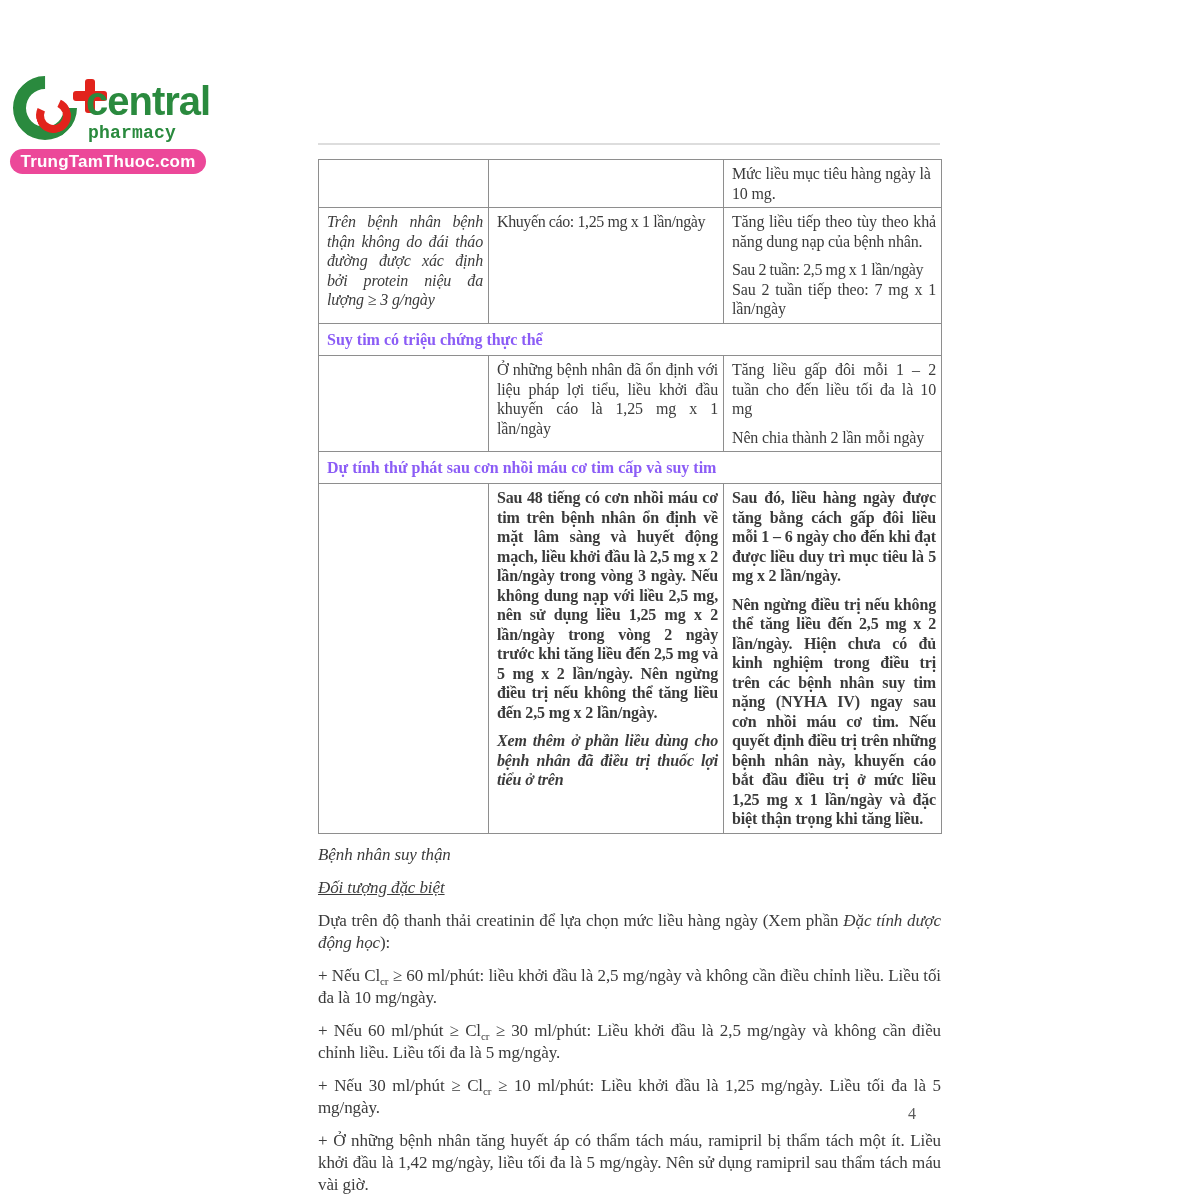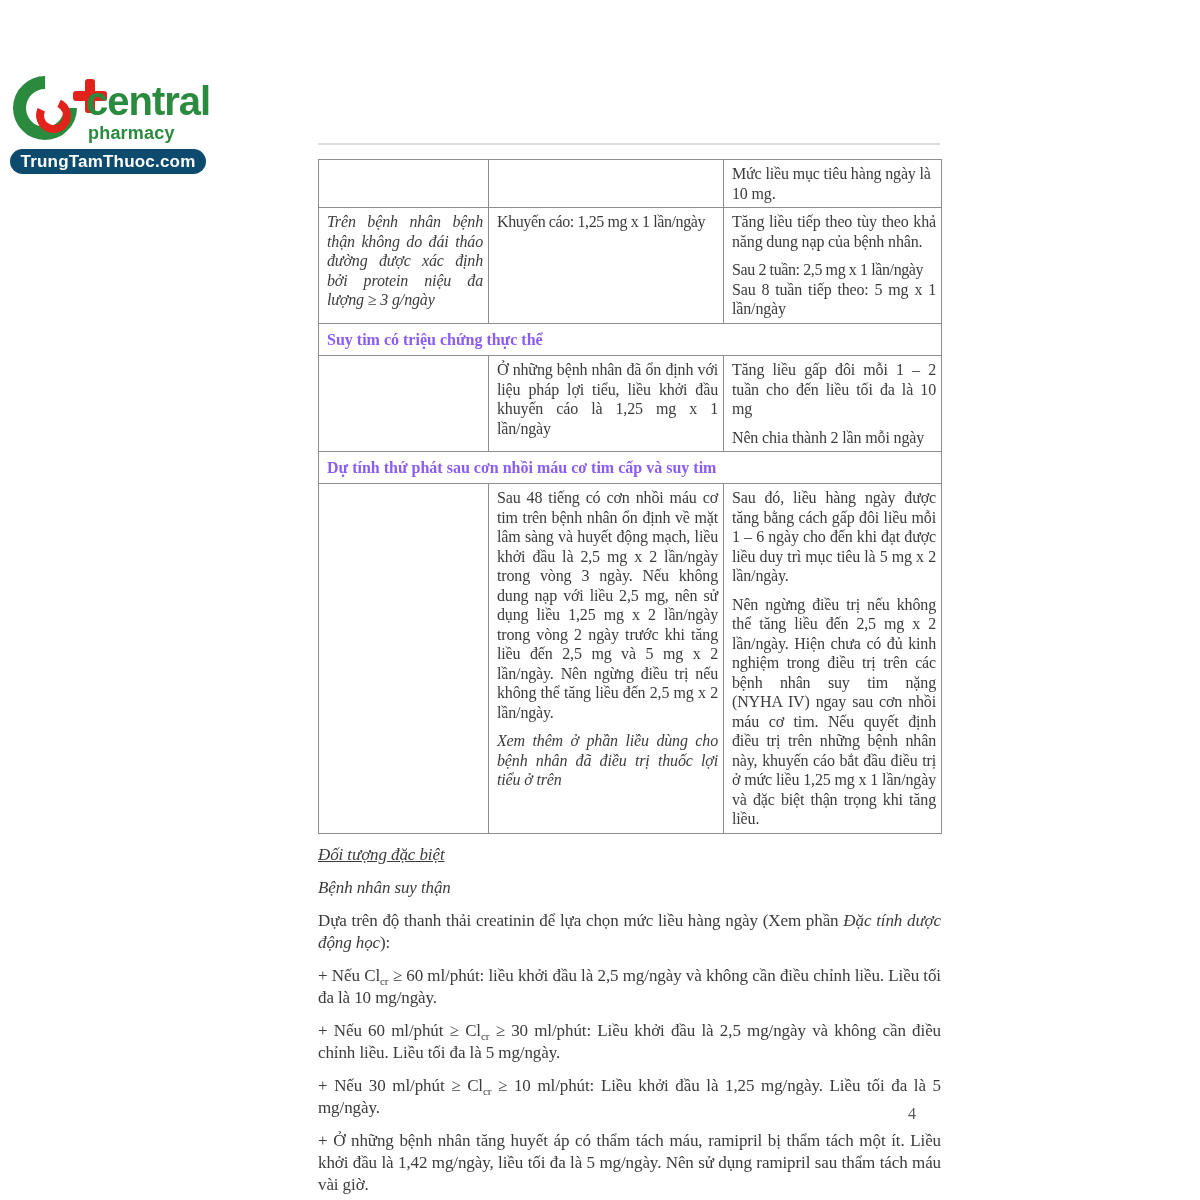--- a/index.html
+++ b/index.html
@@ -18,44 +18,44 @@
              transform:rotate(45deg); }
   .c-inner { position:absolute; left:26px; top:27px; width:35px; height:35px;
              border:8px solid #e2231c; border-top-color:transparent; border-radius:50%;
              transform:rotate(-20deg); }
   .plus { position:absolute; left:63px; top:8px; width:34px; height:34px; }
   .plus .ph { position:absolute; left:0; top:12px; width:34px; height:10px; background:#e2231c; border-radius:3px; }
   .plus .pv { position:absolute; left:12px; top:0; width:10px; height:34px; background:#e2231c; border-radius:3px; }
   .logo-brand { position:absolute; left:76px; top:16px; font-size:40px; font-weight:700;
                 color:#2a8a3e; letter-spacing:-1px; line-height:1; }
   .logo-tag { position:absolute; left:78px; top:59px; font-size:18px; font-weight:700;
-              color:#2a8a3e; letter-spacing:0.2px; line-height:1; }
+              color:#2a8a3e; letter-spacing:0.2px; line-height:1;font-family:Liberation Mono, monospace; }
   .logo-badge { position:absolute; left:0; top:84px; width:196px; height:25px;
-                background:#0c4a6e; border-radius:13px; color:#ffffff; font-weight:700;
+                background:#ec4899; border-radius:13px; color:#ffffff; font-weight:700;
                 font-size:17px; text-align:center; line-height:25px; letter-spacing:0.2px; }
 
   
   .doc { position:absolute; left:318px; top:122px; width:623px; }
   .scan-artifact { position:absolute; left:318px; top:106px; width:622px; height:2px;
                    background:#cbcbcb; opacity:0.65; }
 
   table.dose-table { width:623px; border-collapse:collapse; table-layout:fixed;
                      font-size:16px; line-height:19.5px; letter-spacing:-0.15px; color:#3b3b3b; }
   .dose-table td { border:1px solid #8e8e8e; vertical-align:top; padding:4px 5px 4px 8px; }
   .dose-table p { margin:0; }
   .dose-table .gap { margin-top:9px; }
   .justify { text-align:justify; }
   .it { font-style:italic; }
   .und { text-decoration:underline; }
   tr.r1 td { height:44px; }
   tr.r2 td { height:116px; }
   tr.hdr td { height:32px; font-weight:700; color:#8b5cf6; vertical-align:middle;
               padding:4px 8px; letter-spacing:0; }
   tr.r4 td { height:78px; }
-  tr.r6 td { height:330px; }
+  tr.r6 td { height:330px;font-weight:bold; }
   .tight { letter-spacing:-0.4px; }
 
   .bodytext { margin-top:10px; width:623px; font-size:17px; line-height:22px;
               letter-spacing:-0.1px; text-align:justify; color:#3b3b3b; }
   .bodytext p { margin:0 0 11px 0; }
   .bodytext sub { font-size:11px; line-height:0; }
   .pagenum { position:absolute; left:908px; top:1068px; font-size:16px; color:#5a5a5a; }
 </style>
 </head>
 <body>
@@ -97,21 +97,21 @@
       </tr>
 
       <tr class="r2">
         <td class="it justify">Trên bệnh nhân bệnh thận không do đái tháo đường được xác định bởi protein niệu đa lượng ≥ 3 g/ngày</td>
         <td>
           <p class="tight">Khuyến cáo: 1,25 mg x 1 lần/ngày</p>
         </td>
         <td>
           <p class="justify">Tăng liều tiếp theo tùy theo khả năng dung nạp của bệnh nhân.</p>
           <p class="gap tight">Sau 2 tuần: 2,5 mg x 1 lần/ngày</p>
-          <p class="justify">Sau 8 tuần tiếp theo: 5 mg x 1 lần/ngày</p>
+          <p class="justify">Sau 2 tuần tiếp theo: 7 mg x 1 lần/ngày</p>
         </td>
       </tr>
 
       <tr class="hdr">
         <td colspan="3">Suy tim có triệu chứng thực thể</td>
       </tr>
 
       <tr class="r4">
         <td></td>
         <td class="justify">Ở những bệnh nhân đã ổn định với liệu pháp lợi tiểu, liều khởi đầu khuyến cáo là 1,25 mg x 1 lần/ngày</td>
@@ -133,22 +133,22 @@
         </td>
         <td>
           <p class="justify">Sau đó, liều hàng ngày được tăng bằng cách gấp đôi liều mỗi 1 – 6 ngày cho đến khi đạt được liều duy trì mục tiêu là 5 mg x 2 lần/ngày.</p>
           <p class="gap justify">Nên ngừng điều trị nếu không thể tăng liều đến 2,5 mg x 2 lần/ngày. Hiện chưa có đủ kinh nghiệm trong điều trị trên các bệnh nhân suy tim nặng (NYHA IV) ngay sau cơn nhồi máu cơ tim. Nếu quyết định điều trị trên những bệnh nhân này, khuyến cáo bắt đầu điều trị ở mức liều 1,25 mg x 1 lần/ngày và đặc biệt thận trọng khi tăng liều.</p>
         </td>
       </tr>
     </tbody>
       </table>
 
     <div class="bodytext">
+      <p class="it" style="text-align:left">Bệnh nhân suy thận</p>
       <p class="it und" style="text-align:left">Đối tượng đặc biệt</p>
-      <p class="it" style="text-align:left">Bệnh nhân suy thận</p>
       <p><span>Dựa trên độ thanh thải creatinin để lựa chọn mức liều hàng ngày (Xem phần </span><span class="it">Đặc tính dược động học</span><span>):</span></p>
       <p><span>+ Nếu Cl</span><sub>cr</sub><span> ≥ 60 ml/phút: liều khởi đầu là 2,5 mg/ngày và không cần điều chỉnh liều. Liều tối đa là 10 mg/ngày.</span></p>
       <p><span>+ Nếu 60 ml/phút ≥ Cl</span><sub>cr</sub><span> ≥ 30 ml/phút: Liều khởi đầu là 2,5 mg/ngày và không cần điều chỉnh liều. Liều tối đa là 5 mg/ngày.</span></p>
       <p><span>+ Nếu 30 ml/phút ≥ Cl</span><sub>cr</sub><span> ≥ 10 ml/phút: Liều khởi đầu là 1,25 mg/ngày. Liều tối đa là 5 mg/ngày.</span></p>
       <p>+ Ở những bệnh nhân tăng huyết áp có thẩm tách máu, ramipril bị thẩm tách một ít. Liều khởi đầu là 1,42 mg/ngày, liều tối đa là 5 mg/ngày. Nên sử dụng ramipril sau thẩm tách máu vài giờ.</p>
       <p><span class="it">Bệnh nhân suy gan</span><span> (Xem phần </span><span class="it">Đặc tính dược động học</span><span>)</span></p>
     </div>
   </div>
 
   <div class="pagenum">4</div>

